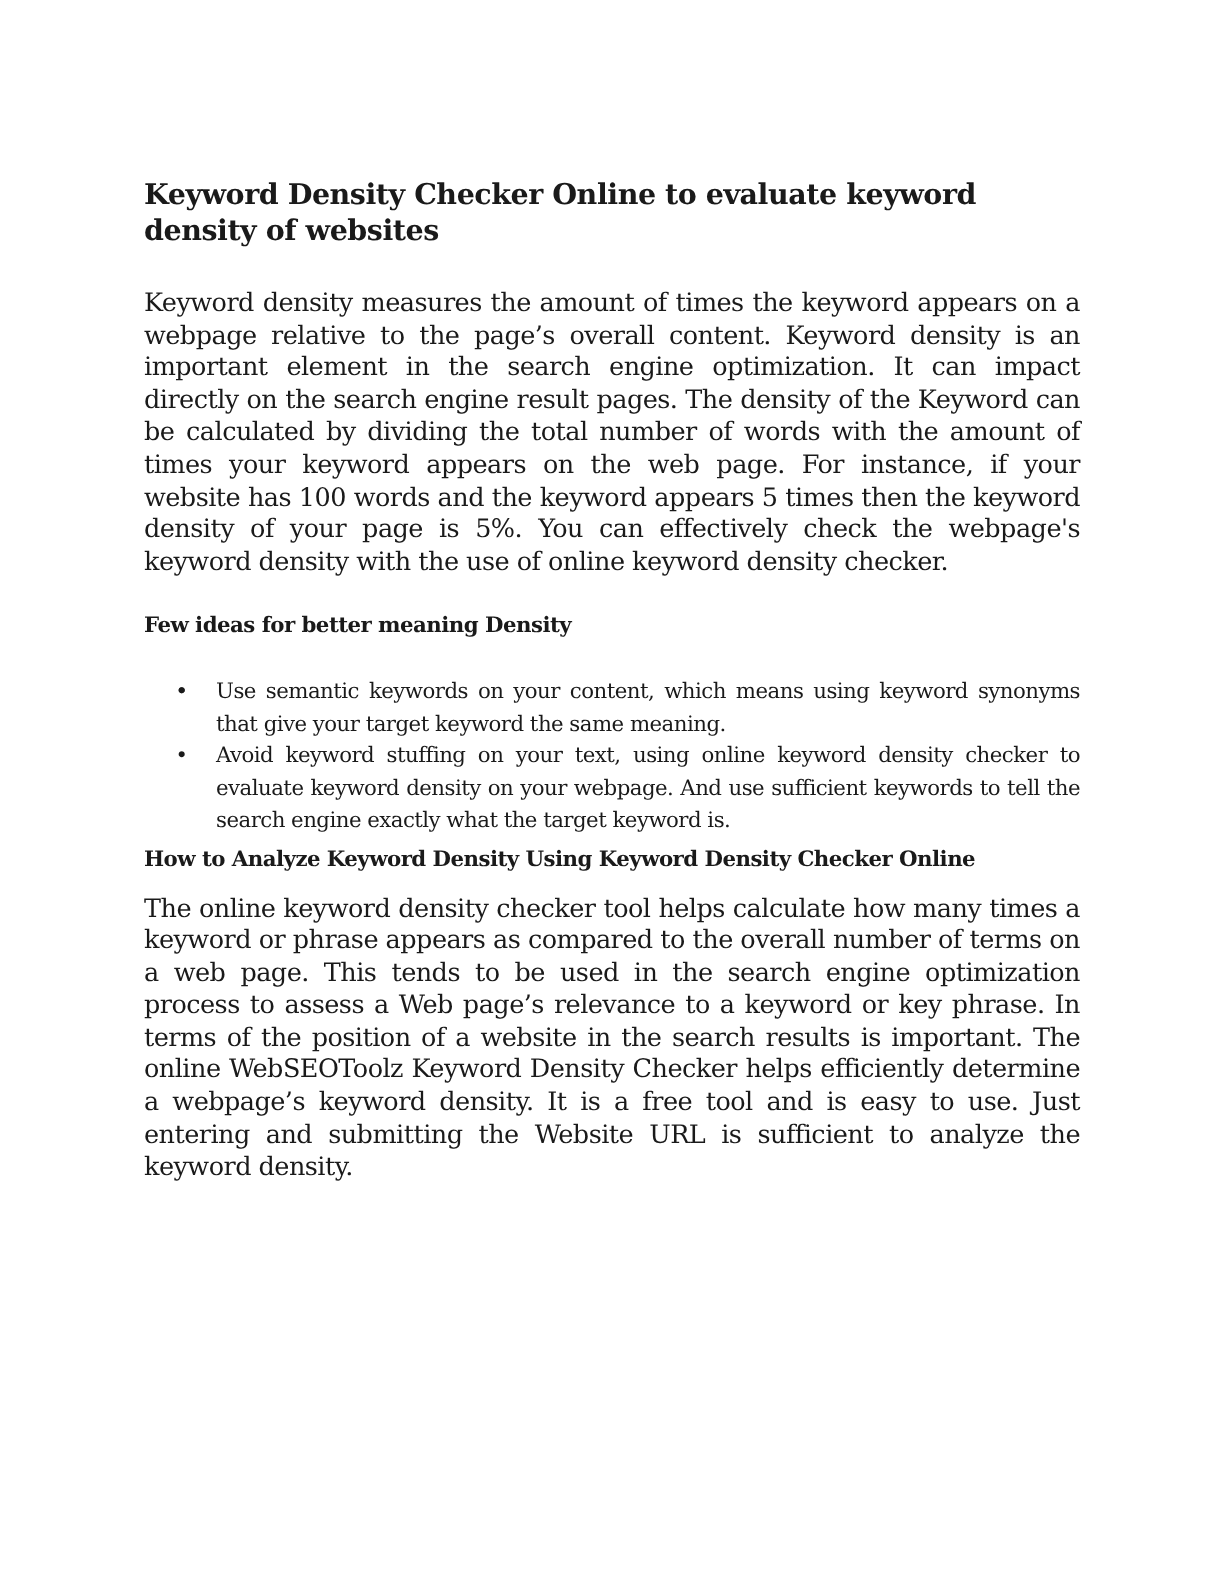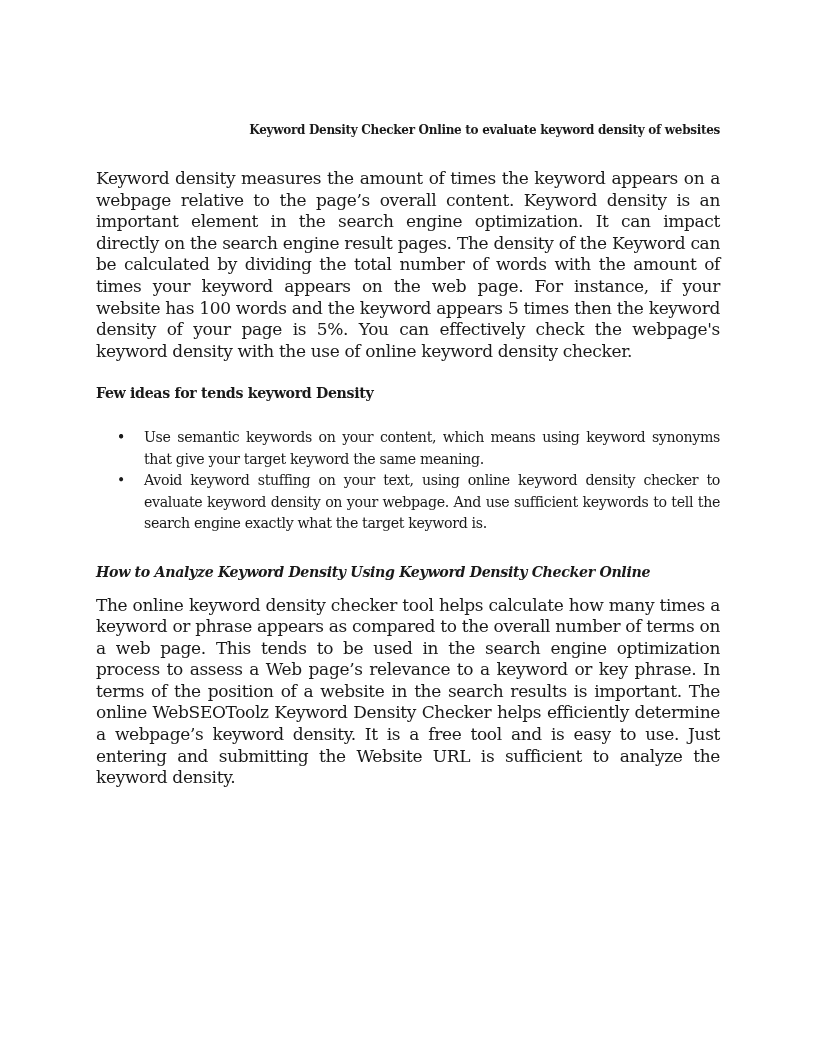--- a/index.html
+++ b/index.html
@@ -17,43 +17,43 @@
     }
     .page {
       position: absolute;
       left: 96px;
       top: 118px;
       width: 624px;
     }
     .title {
       font-family: "DejaVu Serif", serif;
       font-weight: bold;
-      font-size: 12px;
+      font-size: 19px;
       line-height: 24px;
-      text-align: right;
+      text-align: left;
       margin: 0 0 26px 0;
       letter-spacing: -0.3px;
     }
     .para {
       font-size: 17px;
       line-height: 21.6px;
       text-align: justify;
       margin: 0;
       letter-spacing: -0.35px;
       word-spacing: 0px;
     }
     .heading {
       font-weight: bold;
       font-size: 14.2px;
       line-height: 21.6px;
       margin: 0;
       letter-spacing: -0.35px;
     }
     .h1 { margin-top: 21px; }
-    .h2 { margin-top: 27px; margin-bottom: 11px; font-style: italic; }
+    .h2 { margin-top: 4px; margin-bottom: 11px; }
     ul.bullets {
       list-style: none;
       margin: 22px 0 0 0;
       padding: 0;
     }
     ul.bullets li {
       position: relative;
       padding-left: 48px;
       font-size: 14.2px;
       line-height: 21.6px;
@@ -68,21 +68,21 @@
     }
   </style>
 </head>
 <body>
 
 <div class="page">
   <h1 class="title">Keyword Density Checker Online to evaluate keyword density of websites</h1>
 
   <p class="para">Keyword density measures the amount of times the keyword appears on a webpage relative to the page’s overall content. Keyword density is an important element in the search engine optimization. It can impact directly on the search engine result pages. The density of the Keyword can be calculated by dividing the total number of words with the amount of times your keyword appears on the web page. For instance, if your website has 100 words and the keyword appears 5 times then the keyword density of your page is 5%. You can effectively check the webpage's keyword density with the use of online keyword density checker.</p>
 
-  <h2 class="heading h1">Few ideas for tends keyword Density</h2>
+  <h2 class="heading h1">Few ideas for better meaning Density</h2>
 
   <ul class="bullets">
     <li>
       <span class="bullet">•</span>
     </li>
     <li>
       <span class="bullet">•</span>
       <span>Use semantic keywords on your content, which means using keyword synonyms that give your target keyword the same meaning.</span>
     </li>
     <li>

